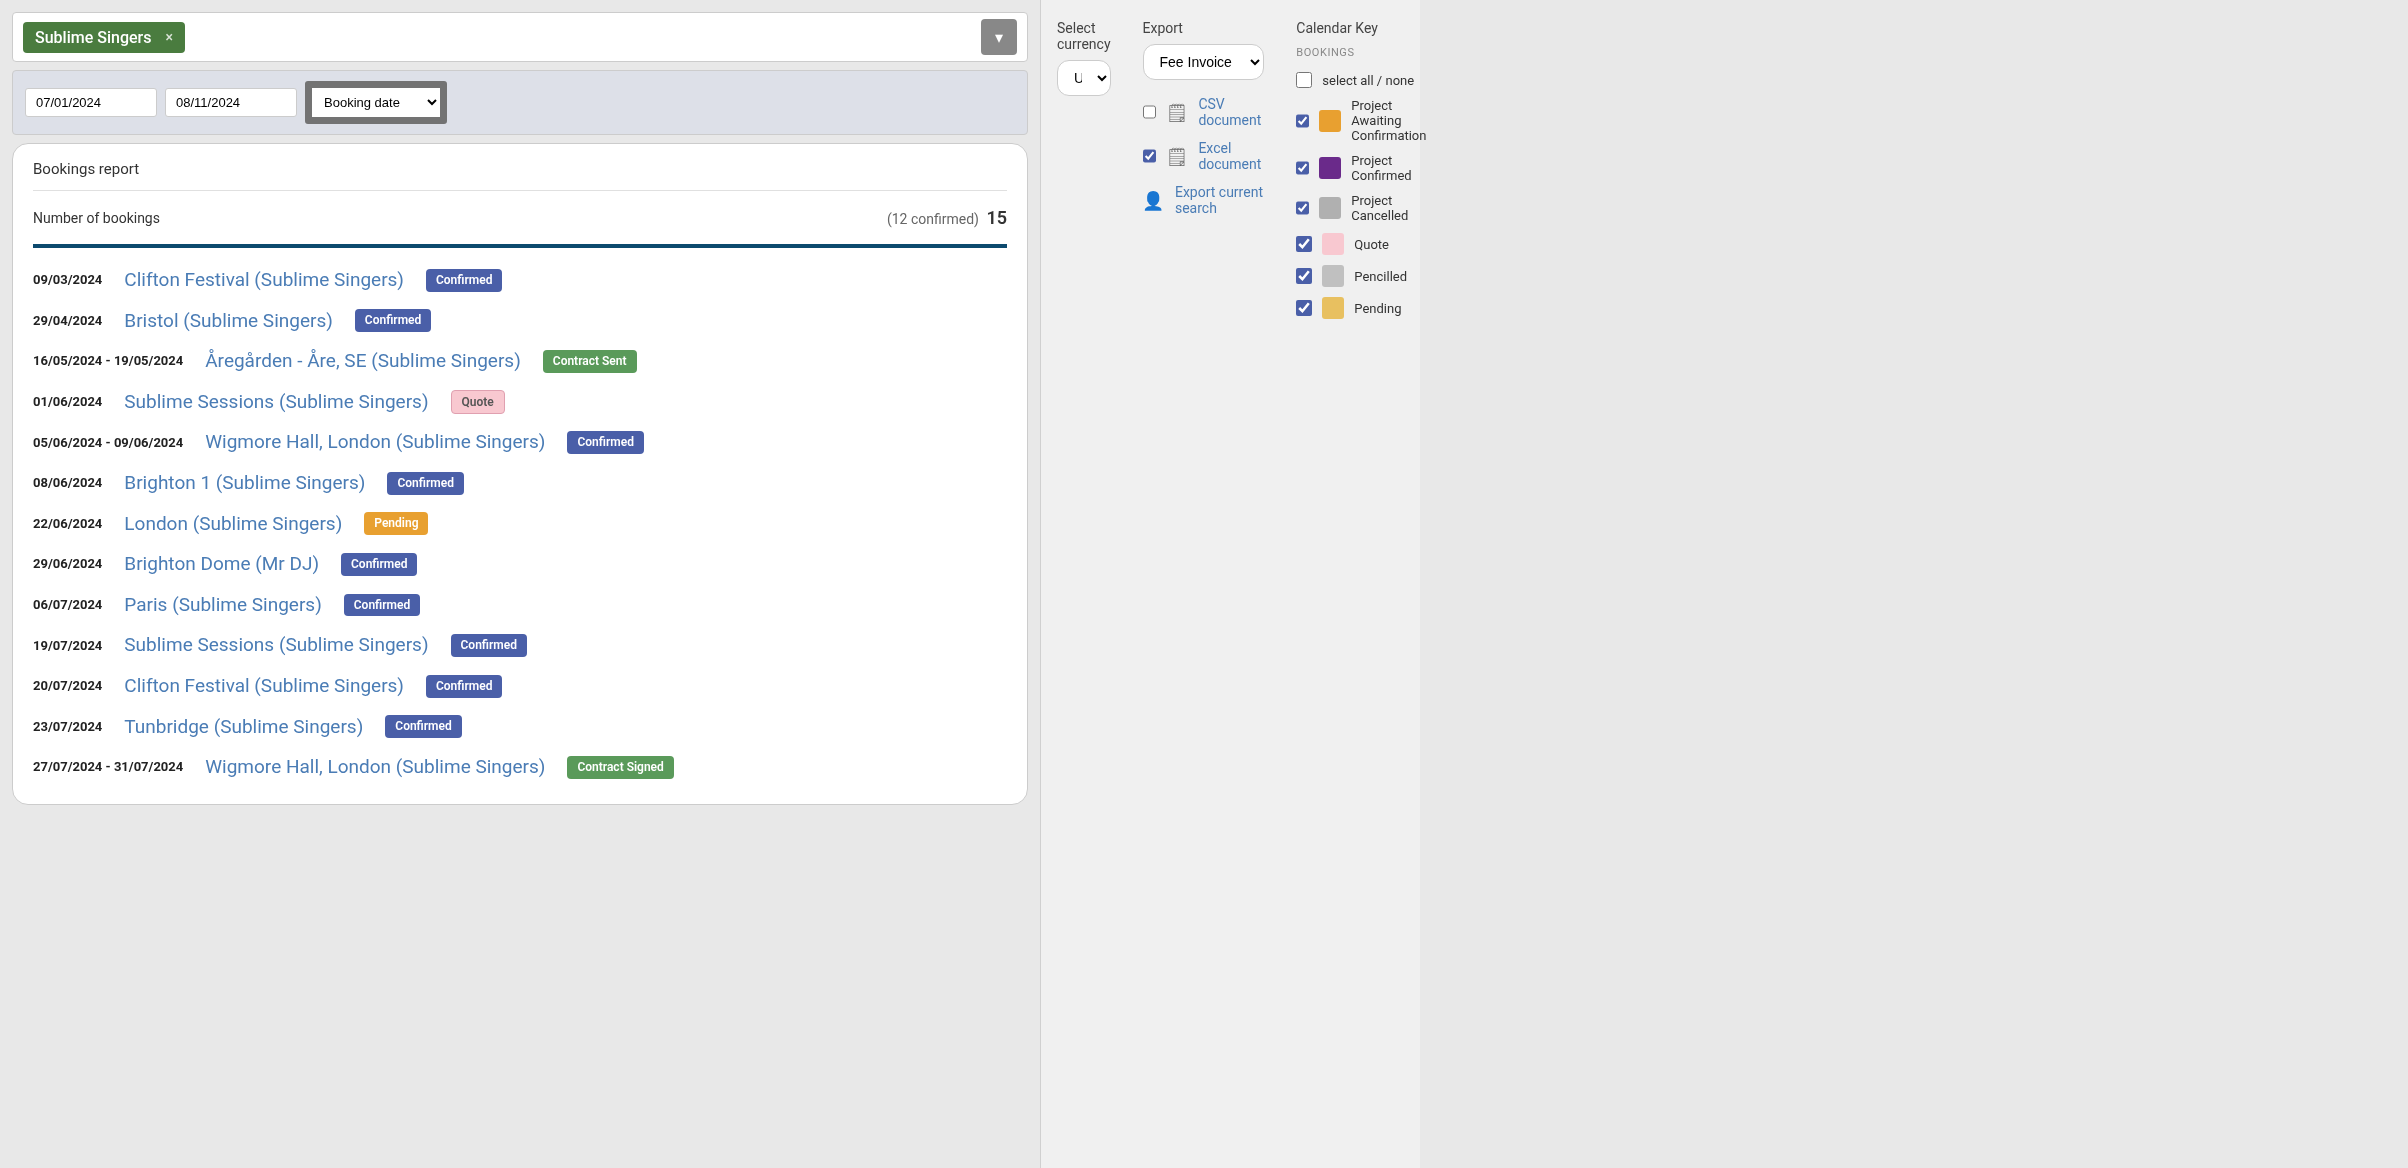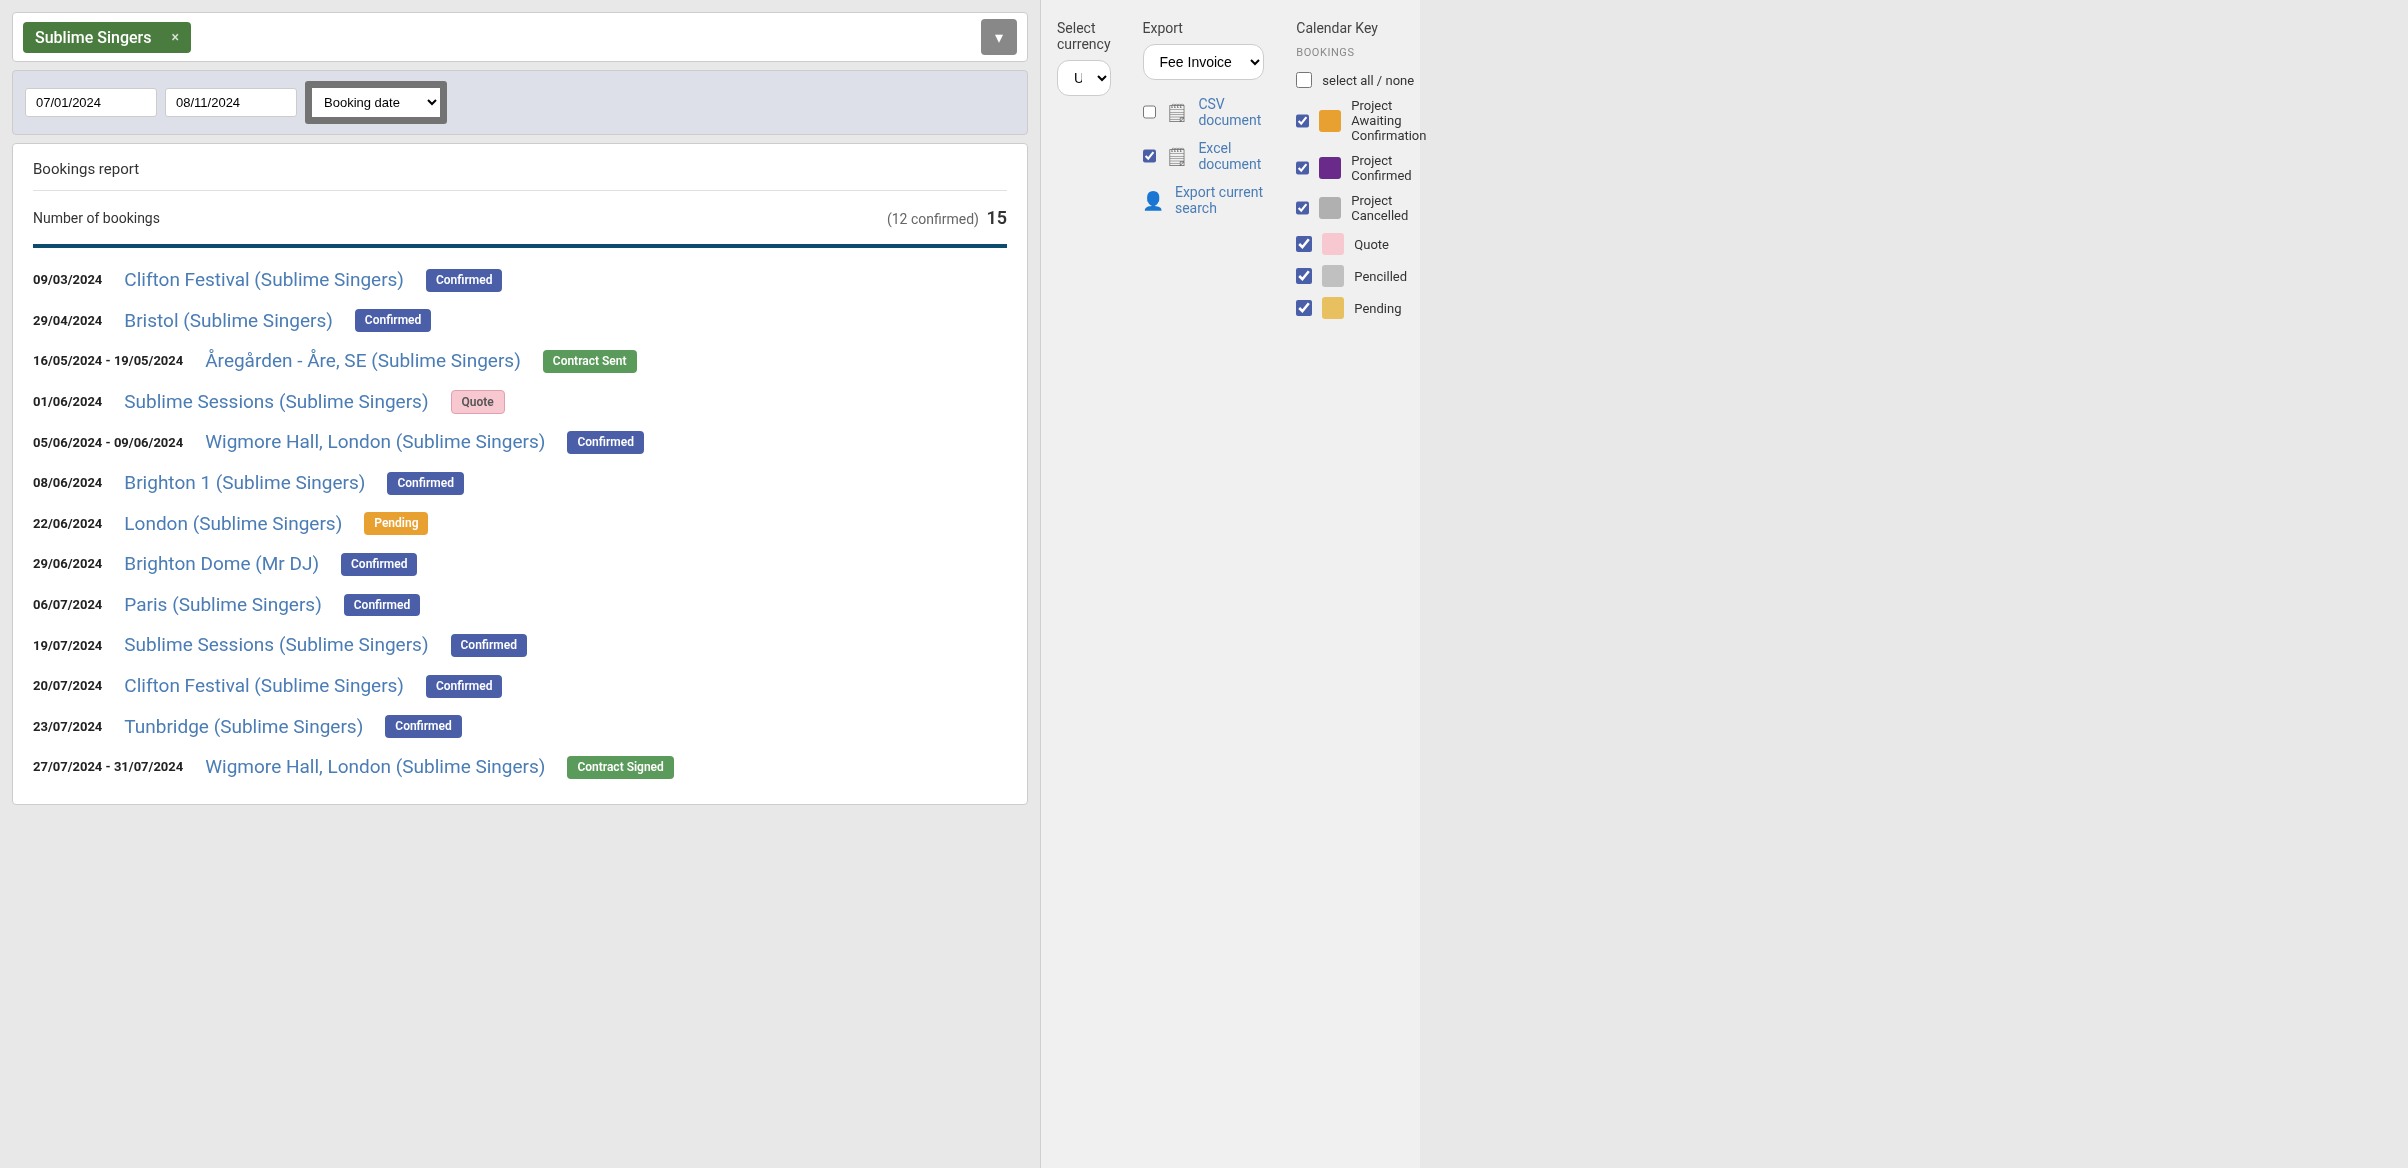--- a/index.html
+++ b/index.html
@@ -34,21 +34,21 @@
       align-items: center;
       gap: 8px;
       background: #fff;
       border: 1px solid #ccc;
       border-radius: 4px;
       padding: 6px 10px;
     }
     .tag-chip {
       display: flex;
       align-items: center;
-      gap: 20px;
+      gap: 14px;
       background: #4a7c3f;
       color: #fff;
       border-radius: 4px;
       padding: 6px 12px;
       font-size: 16px;
       font-weight: 500;
     }
     .tag-chip .close-x {
       cursor: pointer;
       font-size: 14px;
@@ -92,21 +92,21 @@
       padding: 6px 24px 6px 8px;
       font-size: 13px;
       background: #fff;
       appearance: auto;
     }
 
     
     .report-card {
       background: #fff;
       border: 1px solid #ccc;
-      border-radius: 4px;
+      border-radius: 16px;
       padding: 16px 20px;
     }
     .report-title {
       font-size: 15px;
       font-weight: 400;
       color: #333;
       margin-bottom: 16px;
       padding-bottom: 12px;
       border-bottom: 1px solid #e0e0e0;
     }

